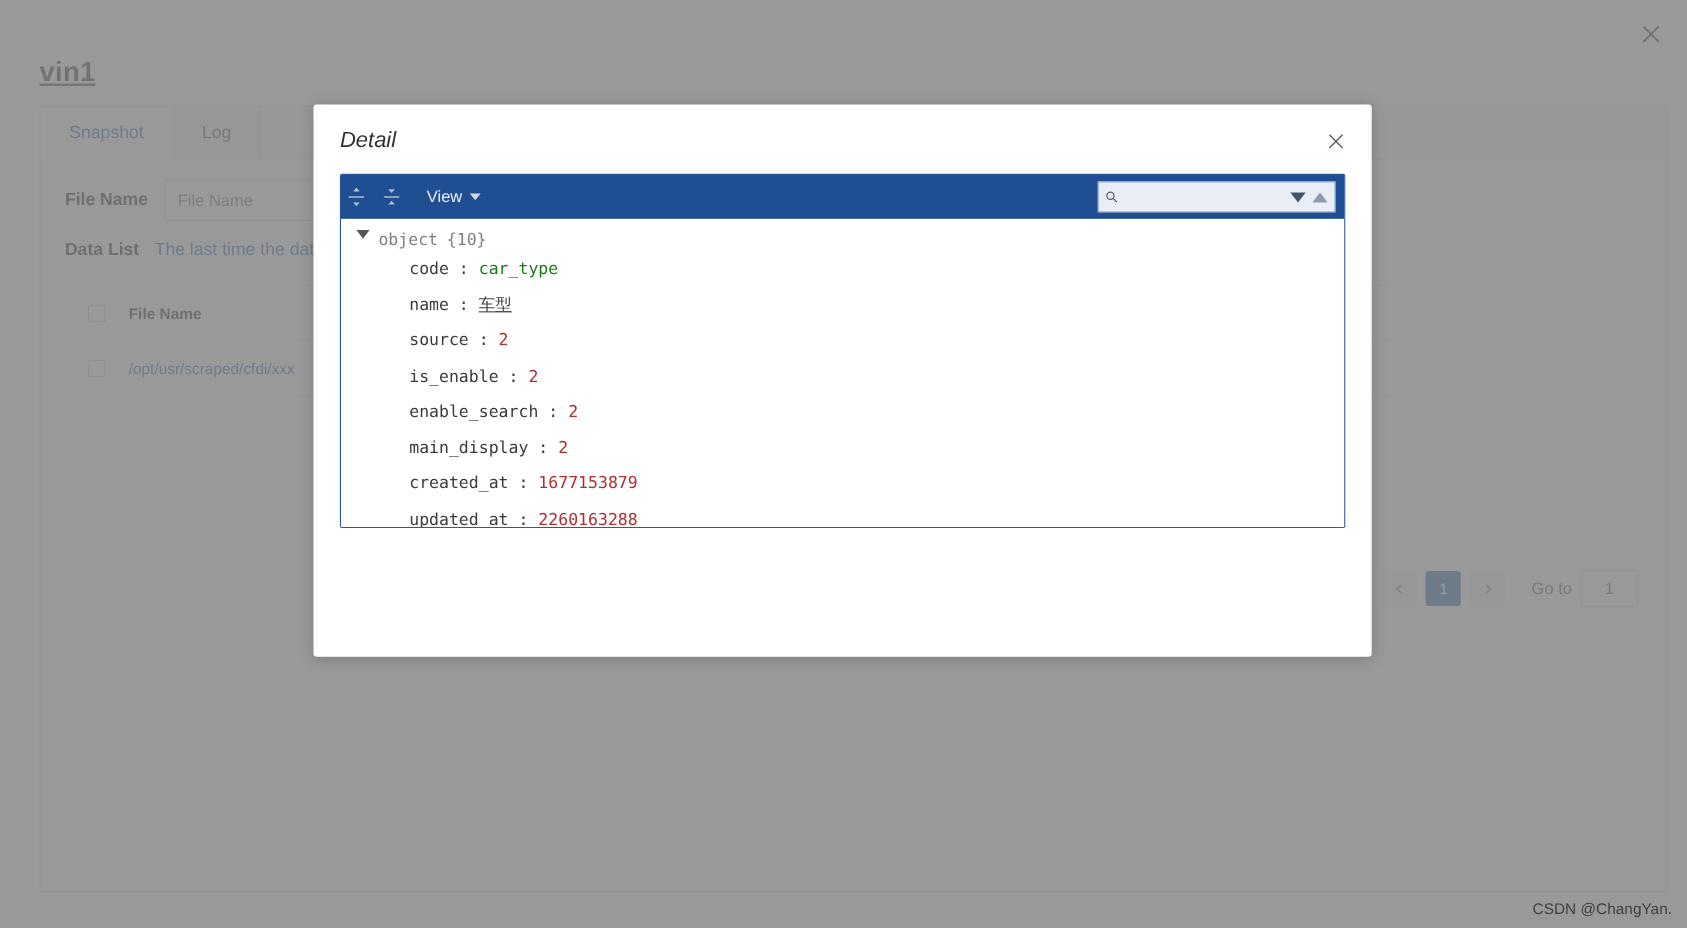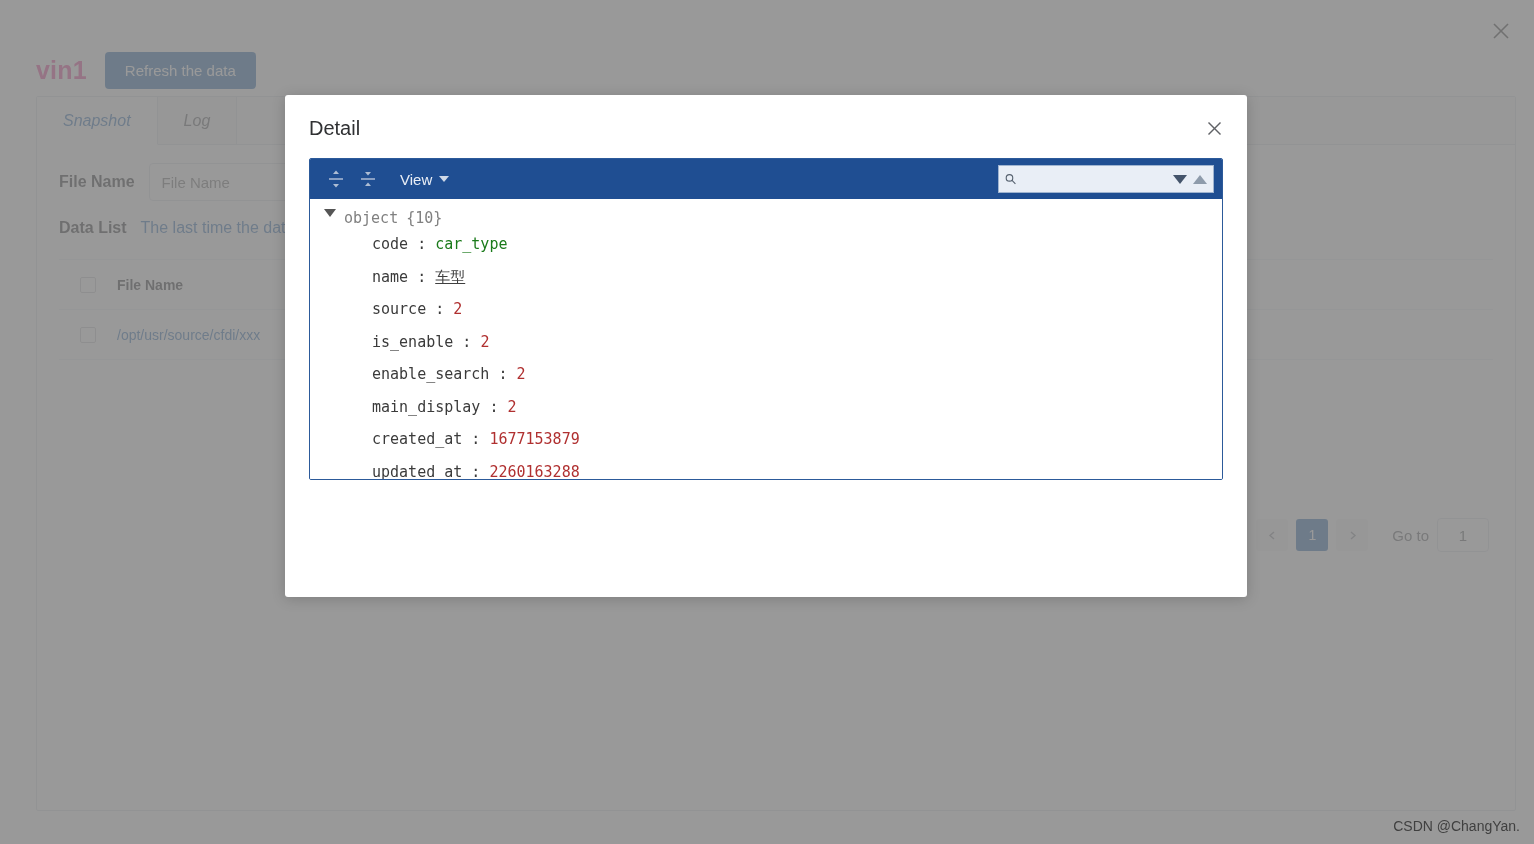--- a/index.html
+++ b/index.html
@@ -51,22 +51,23 @@
   .page-head {
     position: absolute;
     left: 36px; top: 52px;
     display: flex;
     align-items: center;
     gap: 18px;
   }
   .page-title {
     font-size: 25px;
     font-weight: bold;
-    color: #ec4899;
+    color: #404040;
     letter-spacing: .2px;
+    text-decoration: underline;
   }
   .btn-primary {
     background: #2b6cb0;
     color: #ffffff;
     border: none;
     border-radius: 4px;
     font-size: 15px;
     padding: 11px 20px;
     cursor: pointer;
     font-family: "Liberation Sans", sans-serif;
@@ -94,21 +95,20 @@
   }
   .tab {
     padding: 0 26px;
     display: flex;
     align-items: center;
     font-size: 16px;
     color: #606266;
     cursor: pointer;
     border-right: 1px solid #dcdfe6;
     background: #f2f2f2;
-    font-style: italic;
   }
   .tab.active {
     color: #2f6fb5;
     background: #ffffff;
     border-bottom: 1px solid #ffffff;
     margin-bottom: -1px;
   }
 
   
   .filter-row {
@@ -244,20 +244,21 @@
     width: 962px;
     height: 502px;
     background: #ffffff;
     border-radius: 3px;
     box-shadow: 0 2px 14px rgba(0,0,0,.18);
     z-index: 60;
   }
   .modal-head {
     position: relative;
     padding: 22px 24px 0 24px;
+    font-style: italic;
   }
   .modal-title {
     font-size: 20px;
     color: #303133;
   }
   .modal-close {
     position: absolute;
     top: 22px; right: 22px;
     width: 22px; height: 22px;
     display: flex; align-items: center; justify-content: center;
@@ -275,21 +276,21 @@
     display: flex;
     flex-direction: column;
     background: #ffffff;
   }
   .jv-toolbar {
     height: 40px;
     background: #1f4e92;
     display: flex;
     align-items: center;
     gap: 4px;
-    padding: 0 8px 0 12px;
+    padding: 0 8px 0 0;
     flex: 0 0 auto;
   }
   .jv-tool-btn {
     width: 28px; height: 28px;
     display: flex; align-items: center; justify-content: center;
     cursor: pointer;
   }
   .jv-view {
     color: #e9eef6;
     font-size: 15px;
@@ -396,21 +397,20 @@
 
     <div class="win-close">
       <svg width="18" height="18" viewBox="0 0 18 18">
         <line x1="2" y1="2" x2="16" y2="16" stroke="#3a3a3a" stroke-width="1.6"></line>
         <line x1="16" y1="2" x2="2" y2="16" stroke="#3a3a3a" stroke-width="1.6"></line>
       </svg>
     </div>
 
     <div class="page-head">
       <div class="page-title">vin1</div>
-      <button class="btn-primary">Refresh the data</button>
     </div>
 
     <div class="panel">
 
       <div class="tabbar">
         <div class="tab active">Snapshot</div>
         <div class="tab">Log</div>
       </div>
 
       <div class="filter-row">
@@ -431,21 +431,21 @@
           </div>
           <div class="col-name">File Name</div>
           <div class="col-prog"></div>
         </div>
 
         <div class="tbl-row">
           <div class="col-check">
             <div class="chk"></div>
           </div>
           <div class="col-name">
-            <span class="cell-link">/opt/usr/source/cfdi/xxx</span>
+            <span class="cell-link">/opt/usr/scraped/cfdi/xxx</span>
           </div>
           <div class="col-prog">
             <div class="pbar-outer">
               <div class="pbar-inner" id="pbar" style="width: 80%;"></div>
             </div>
             <span class="pbar-label">80%</span>
           </div>
         </div>
       </div>
 

